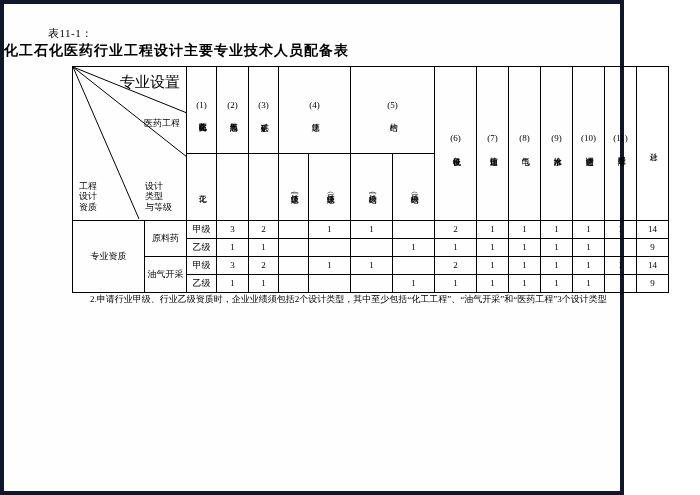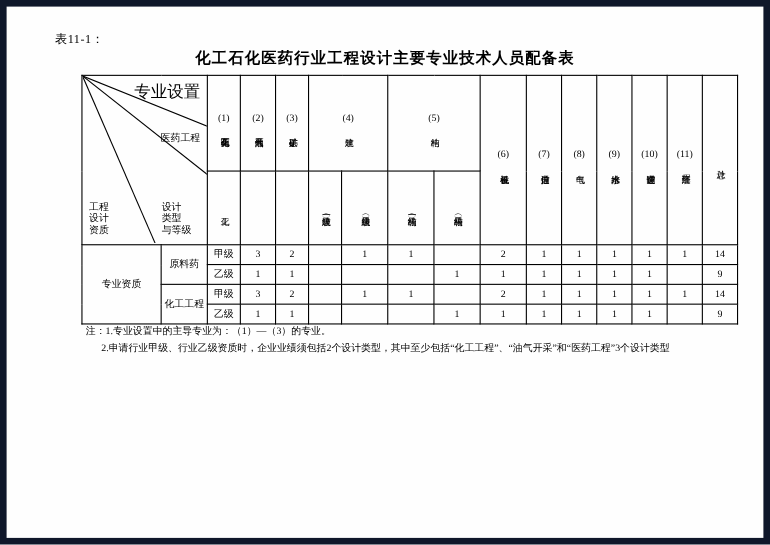--- a/index.html
+++ b/index.html
@@ -9,39 +9,38 @@
   body {
     width: 700px;
     height: 495px;
     background: #ffffff;
     font-family: "Liberation Serif", serif;
     color: #000000;
     overflow: hidden;
   }
   .page {
     position: relative;
-    width: 700px;
+    width: 624px;
     height: 495px;
     box-sizing: border-box;
-    border: 6px solid #0f172a;
+    border: 4px solid #0f172a;
     background: #fefefe;
   }
   .label-top {
     position: absolute;
     left: 44px;
     top: 22px;
     font-size: 11px;
     letter-spacing: 0.5px;
   }
   .doc-title {
     position: absolute;
     left: 0;
     right: 0;
     top: 38px;
-    text-align: center;
     font-size: 14px;
     font-weight: bold;
     letter-spacing: 1px;
   }
   table.main {
     position: absolute;
     left: 68px;
     top: 62px;
     border-collapse: collapse;
     table-layout: fixed;
@@ -288,21 +287,21 @@
       <td>1</td>
       <td>1</td>
       <td>1</td>
       <td>1</td>
       <td>1</td>
       <td></td>
       <td>9</td>
     </tr>
 
     <tr class="data-row">
-      <td class="rowlbl" rowspan="2">化工工程</td>
+      <td class="rowlbl" rowspan="2">油气开采</td>
       <td class="rowlbl">甲级</td>
       <td>3</td>
       <td>2</td>
       <td></td>
       <td>1</td>
       <td>1</td>
       <td></td>
       <td>2</td>
       <td>1</td>
       <td>1</td>
@@ -325,20 +324,17 @@
       <td>1</td>
       <td>1</td>
       <td>1</td>
       <td></td>
       <td>9</td>
     </tr>
   </tbody>
     </table>
 
   <div class="notes">
-    <div class="n-line">
-      <span>注：</span><span>1.专业设置中的主导专业为：（1）—（3）的专业。</span>
-    </div>
     <div class="n-line n-indent">2.申请行业甲级、行业乙级资质时，企业业绩须包括2个设计类型，其中至少包括“化工工程”、“油气开采”和“医药工程”3个设计类型</div>
   </div>
 
 
 </div>
 
 </body></html>

